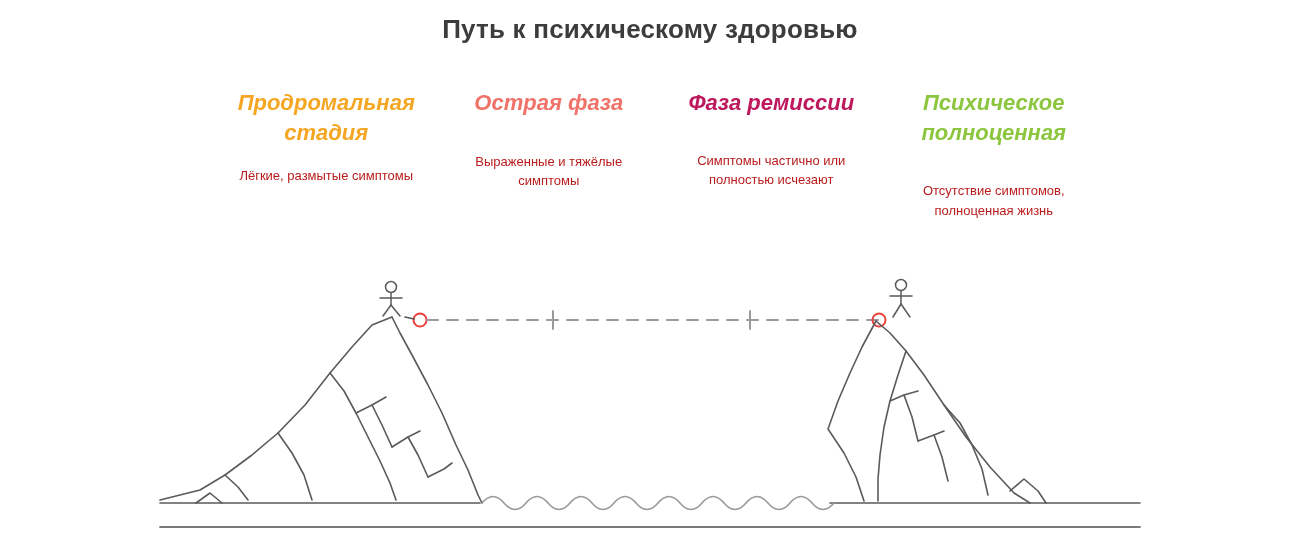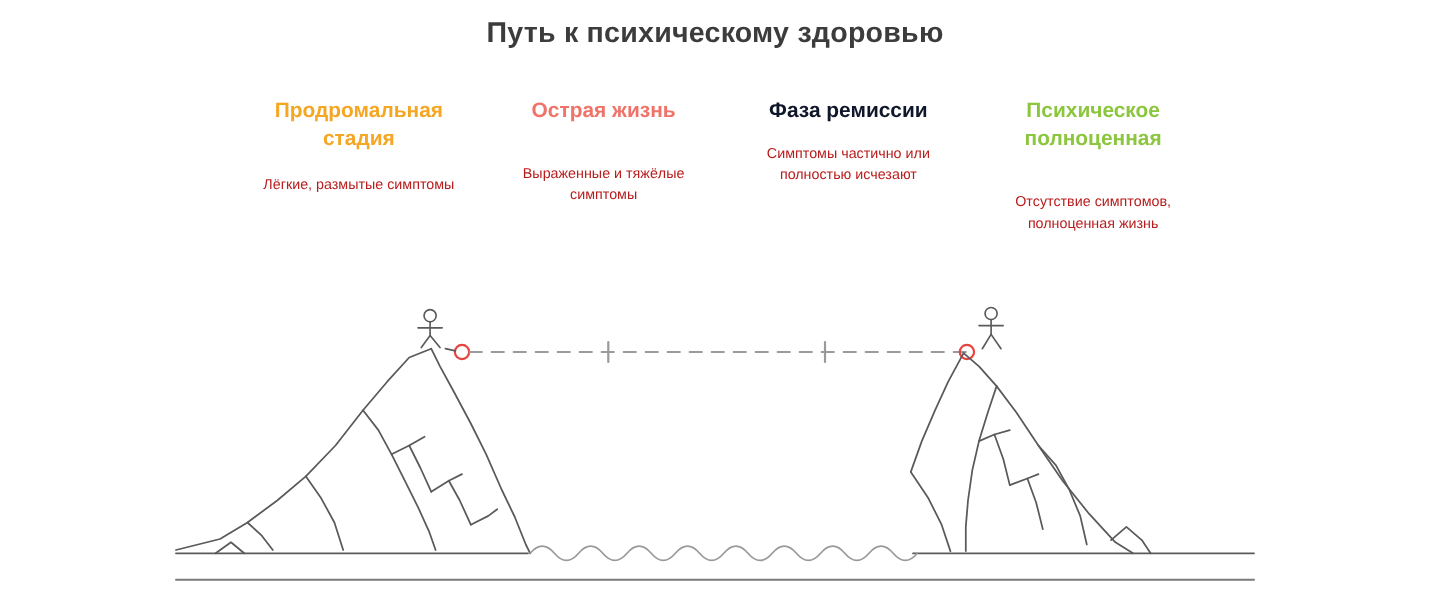--- a/index.html
+++ b/index.html
@@ -40,33 +40,34 @@
     flex-direction: row;
     align-items: flex-start;
   }
   .stage {
     flex: 1 1 0;
     text-align: center;
     padding: 0 6px;
     box-sizing: border-box;
   }
   .stage-title {
-    font-size: 19px;
+    font-size: 22px;
     font-weight: bold;
     line-height: 1.35;
+    font-style: italic;
   }
   .stage-desc {
     margin-top: 34px;
     font-size: 13px;
     line-height: 1.5;
     color: #b91c1c;
   }
   .stage.s1 .stage-desc { margin-top: 19px; }
   .stage.s2 .stage-desc { margin-top: 34px; }
-  .stage.s3 .stage-desc { margin-top: 16px; }
+  .stage.s3 .stage-desc { margin-top: 33px; }
   .stage.s4 .stage-desc { margin-top: 34px; }
 
   .scene {
     position: absolute;
     left: 0;
     top: 255px;
     width: 1300px;
     height: 292px;
   }
   .scene svg {
@@ -79,25 +80,25 @@
 <div id="page">
 
   <div class="title">Путь к психическому здоровью</div>
 
   <div class="stages">
     <div class="stage s1">
       <div class="stage-title" style="color:#f5a623">Продромальная стадия</div>
       <div class="stage-desc">Лёгкие, размытые симптомы</div>
     </div>
     <div class="stage s2">
-      <div class="stage-title" style="color:#f0736a">Острая жизнь</div>
+      <div class="stage-title" style="color:#f0736a">Острая фаза</div>
       <div class="stage-desc">Выраженные и тяжёлые симптомы</div>
     </div>
     <div class="stage s3">
-      <div class="stage-title" style="color:#0f172a">Фаза ремиссии</div>
+      <div class="stage-title" style="color:#be185d">Фаза ремиссии</div>
       <div class="stage-desc">Симптомы частично или полностью исчезают</div>
     </div>
     <div class="stage s4">
       <div class="stage-title" style="color:#8cc63f">Психическое полноценная</div>
       <div class="stage-desc">Отсутствие симптомов, полноценная жизнь</div>
     </div>
   </div>
 
   <div class="scene">
     <svg width="1300" height="292" viewBox="0 0 1300 292" xmlns="http://www.w3.org/2000/svg">

